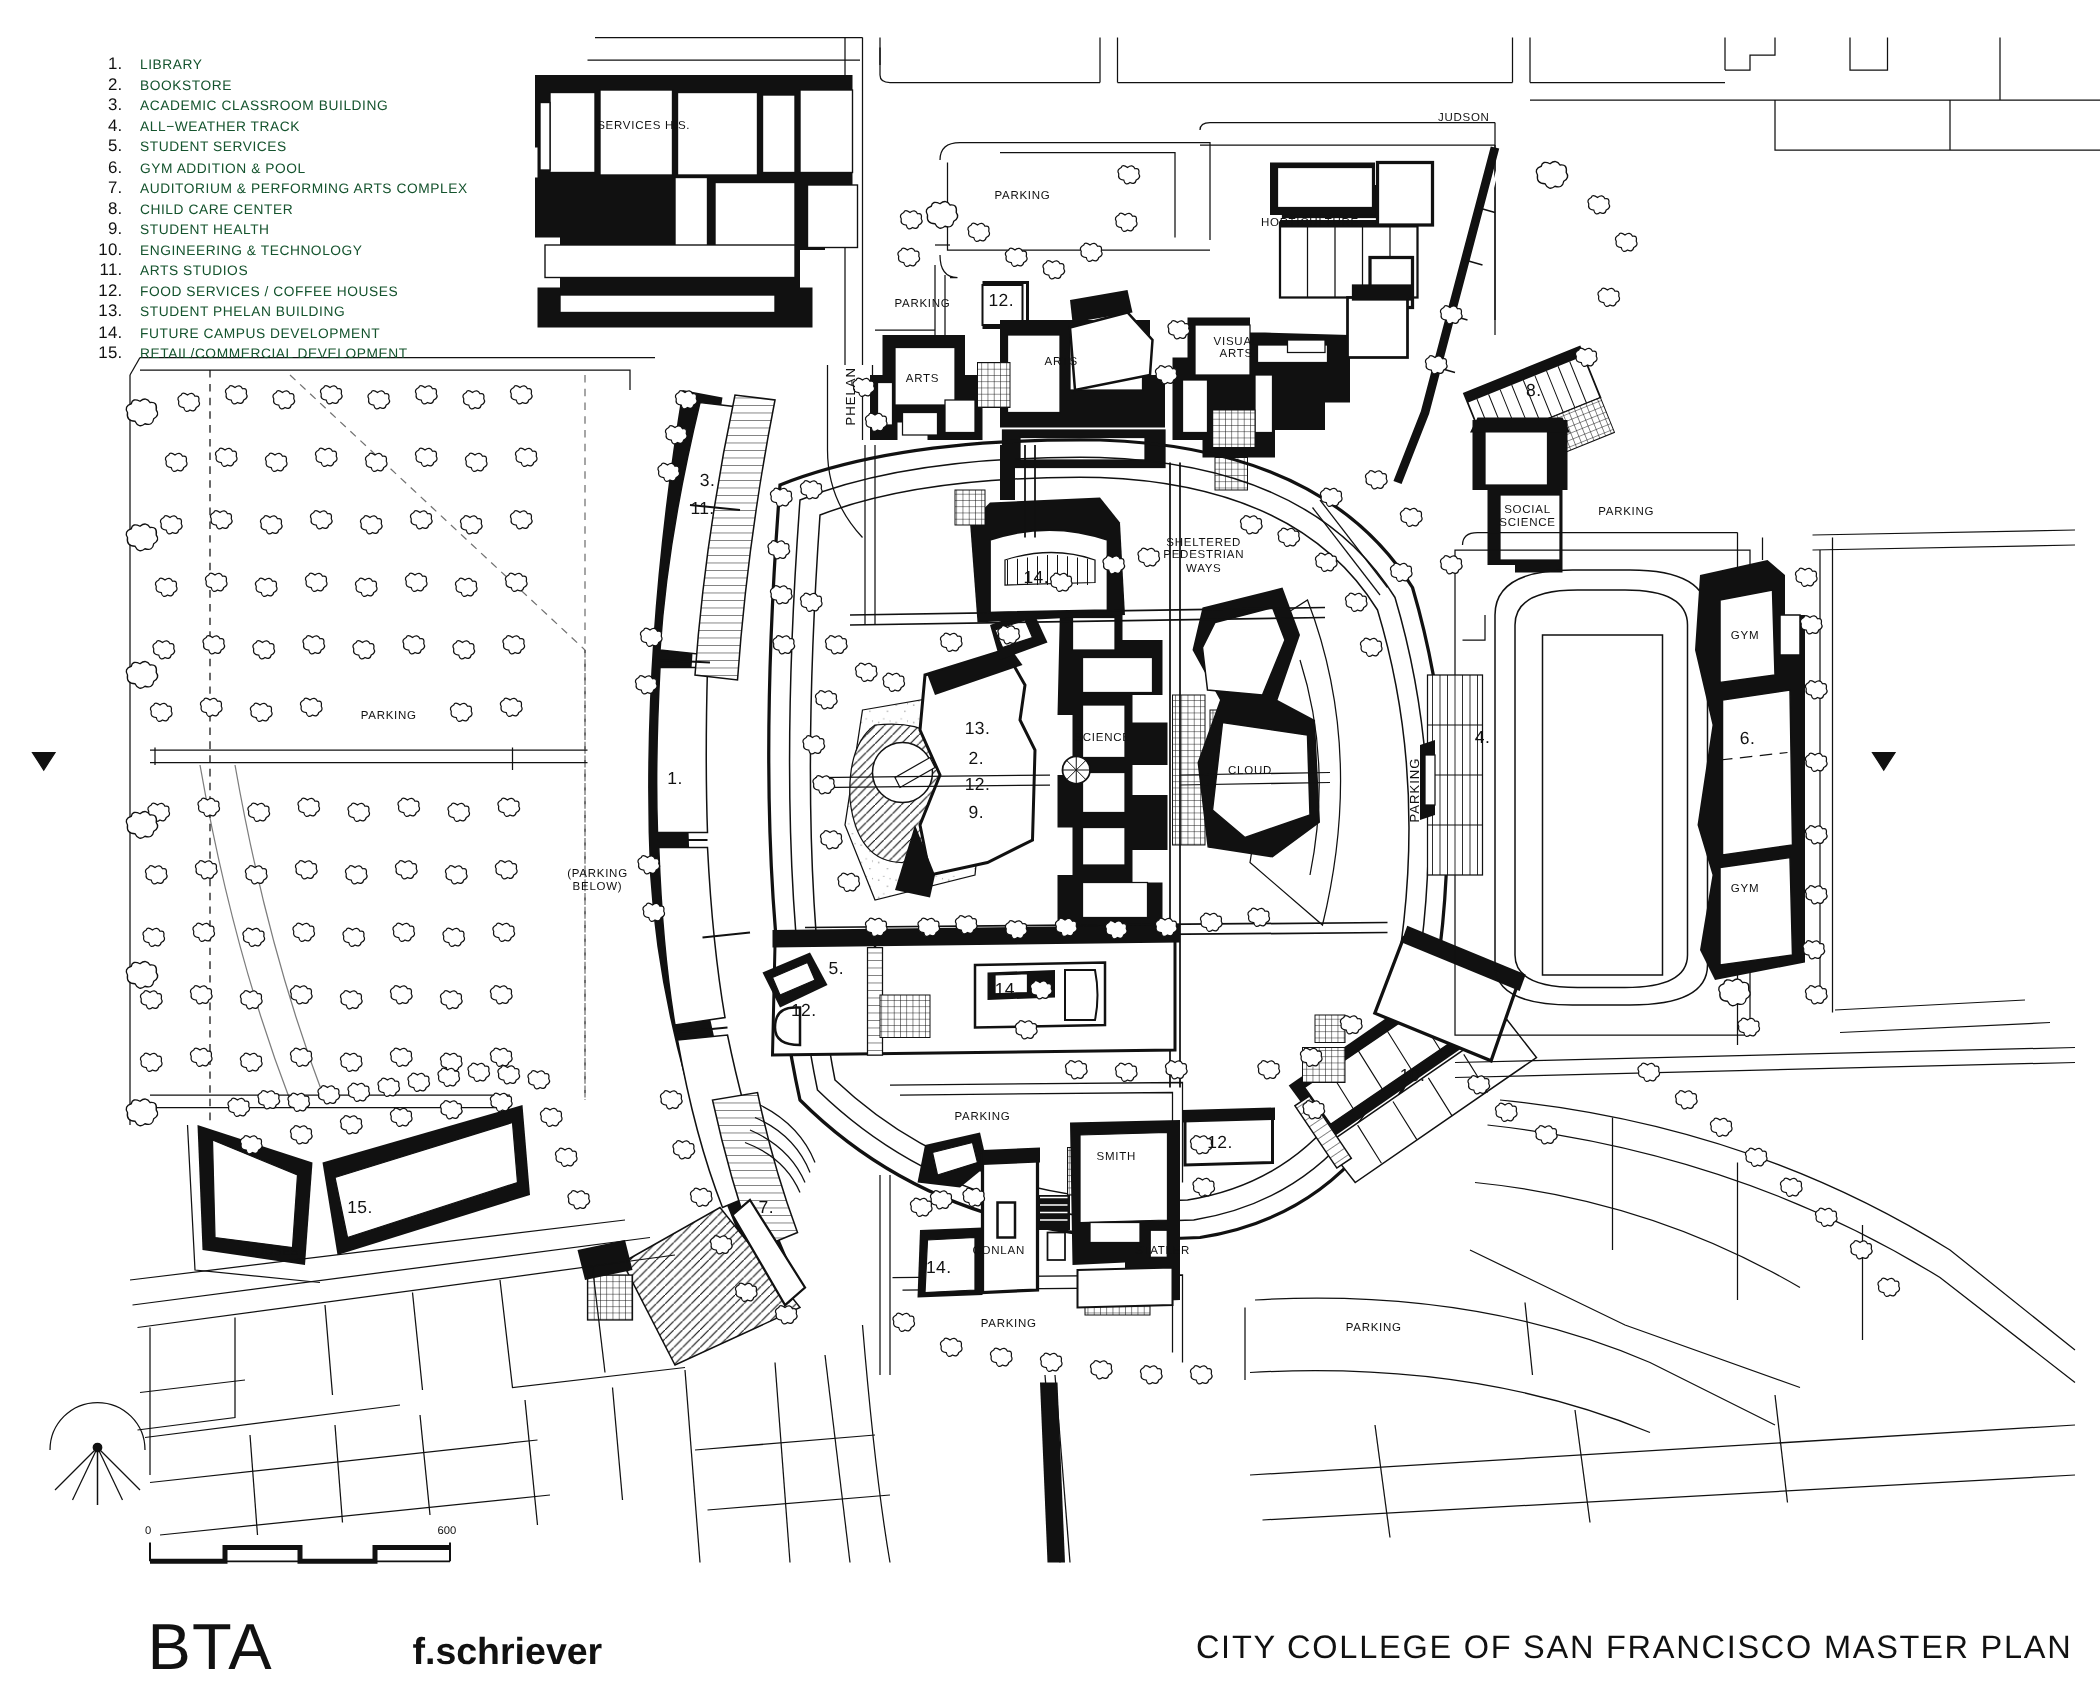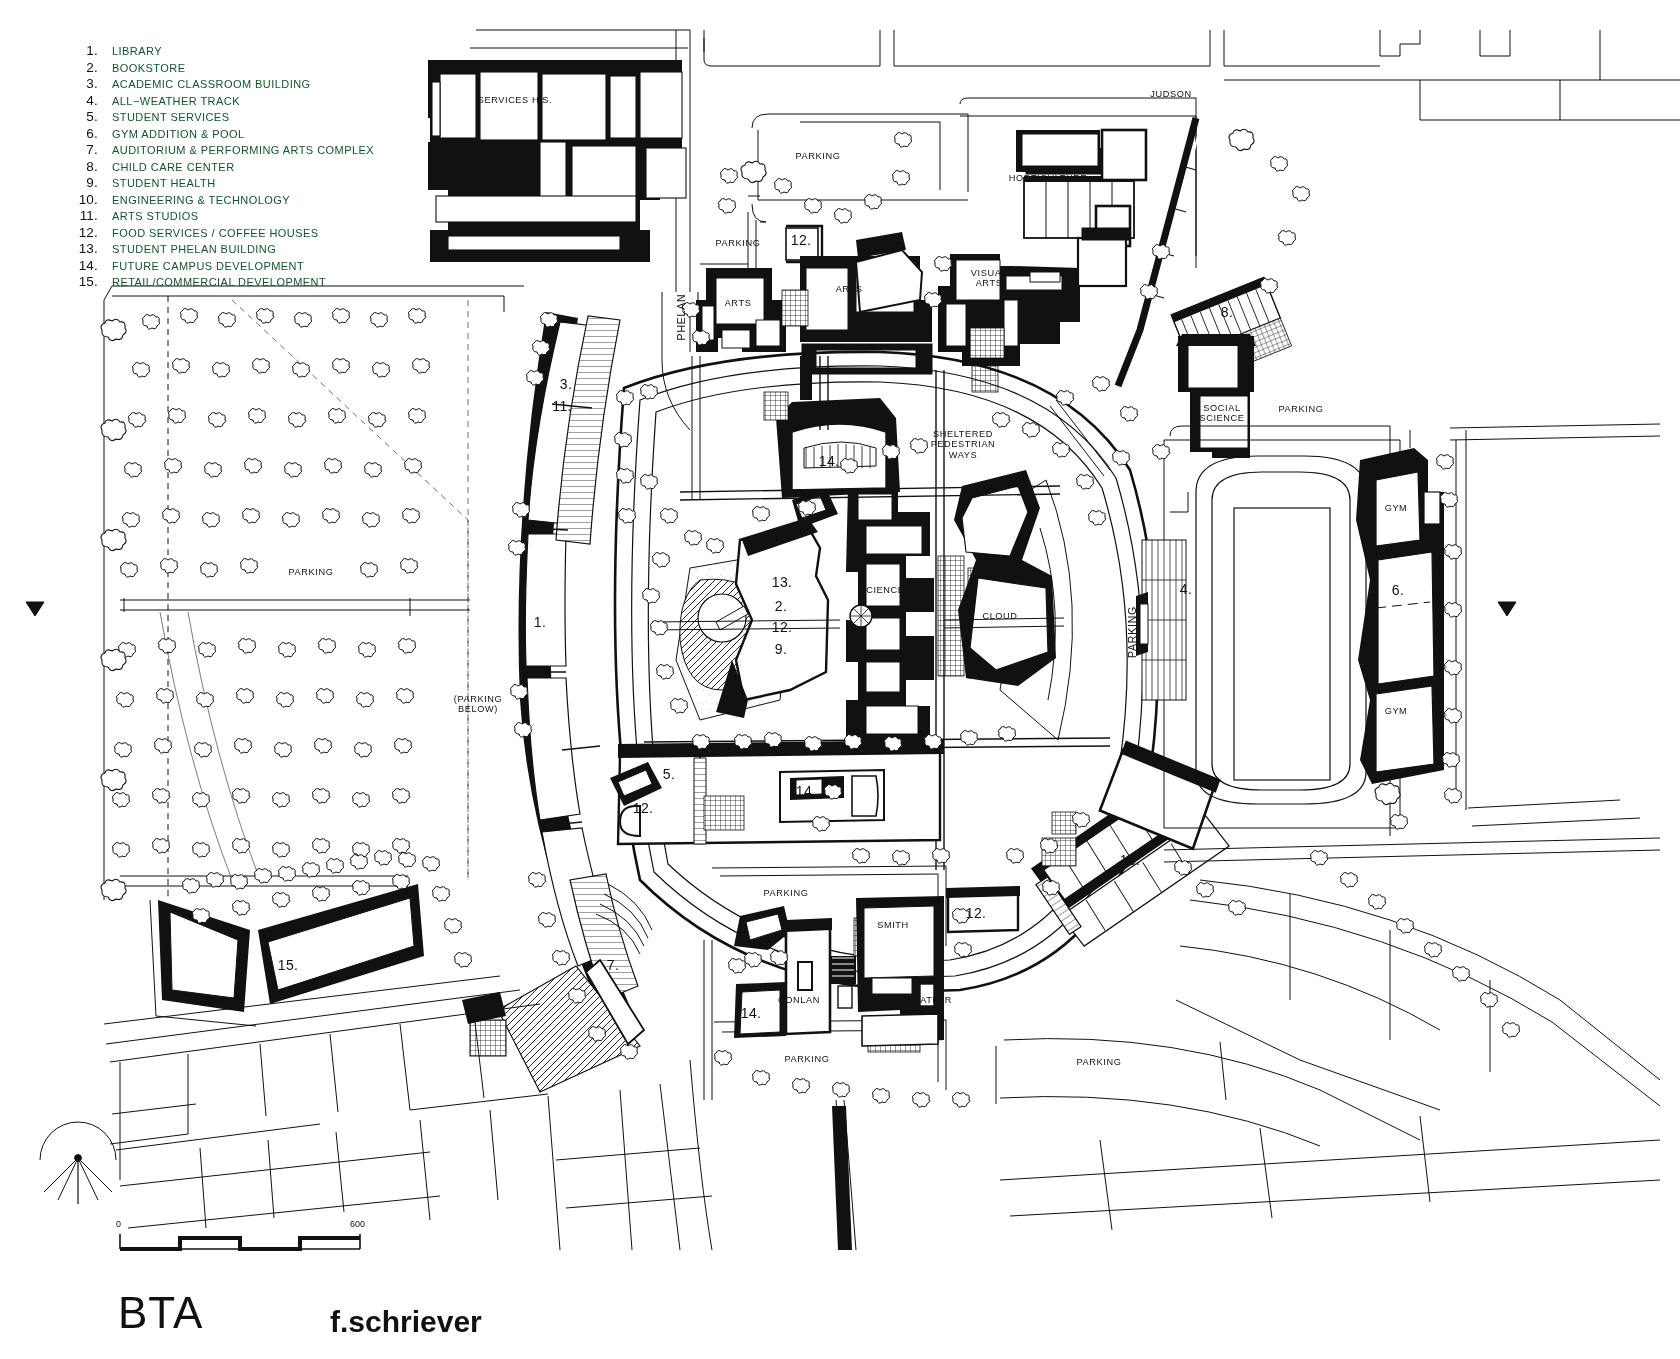--- a/index.html
+++ b/index.html
@@ -66,21 +66,21 @@
   #scalebar { position: absolute; left: 118px; top: 1235px; }
   .scale-end {
     position: absolute;
     font-size: 9px;
     color: #111;
   }
 
   
   #logo-bta {
     position: absolute; left: 118px; top: 1288px;
-    font-size: 44px; letter-spacing: 1px;
+    font-size: 52px; letter-spacing: 1px;
     color: #111;
     font-family: "Liberation Sans", sans-serif;
     font-weight: 300;
   }
   #credit {
     position: absolute; left: 330px; top: 1305px;
     font-size: 30px; color: #111;
     font-family: "Liberation Sans", sans-serif;
     font-weight: bold;
   }
@@ -1446,14 +1446,15 @@
       <div class="maplabel num" style="left: 288px; top: 966px;">15.</div>
     </div>
 
   <div id="scalebar">
     <span class="scale-end" style="left:-2px; top:-16px;">0</span>
     <span class="scale-end" style="left:232px; top:-16px;">600</span>
   </div>
 
   <div id="logo-bta">BTA</div>
   <div id="credit">f.schriever</div>
+  <div id="plan-title">CITY COLLEGE OF SAN FRANCISCO  MASTER PLAN</div>
 
 </div>
 
 </body></html>

